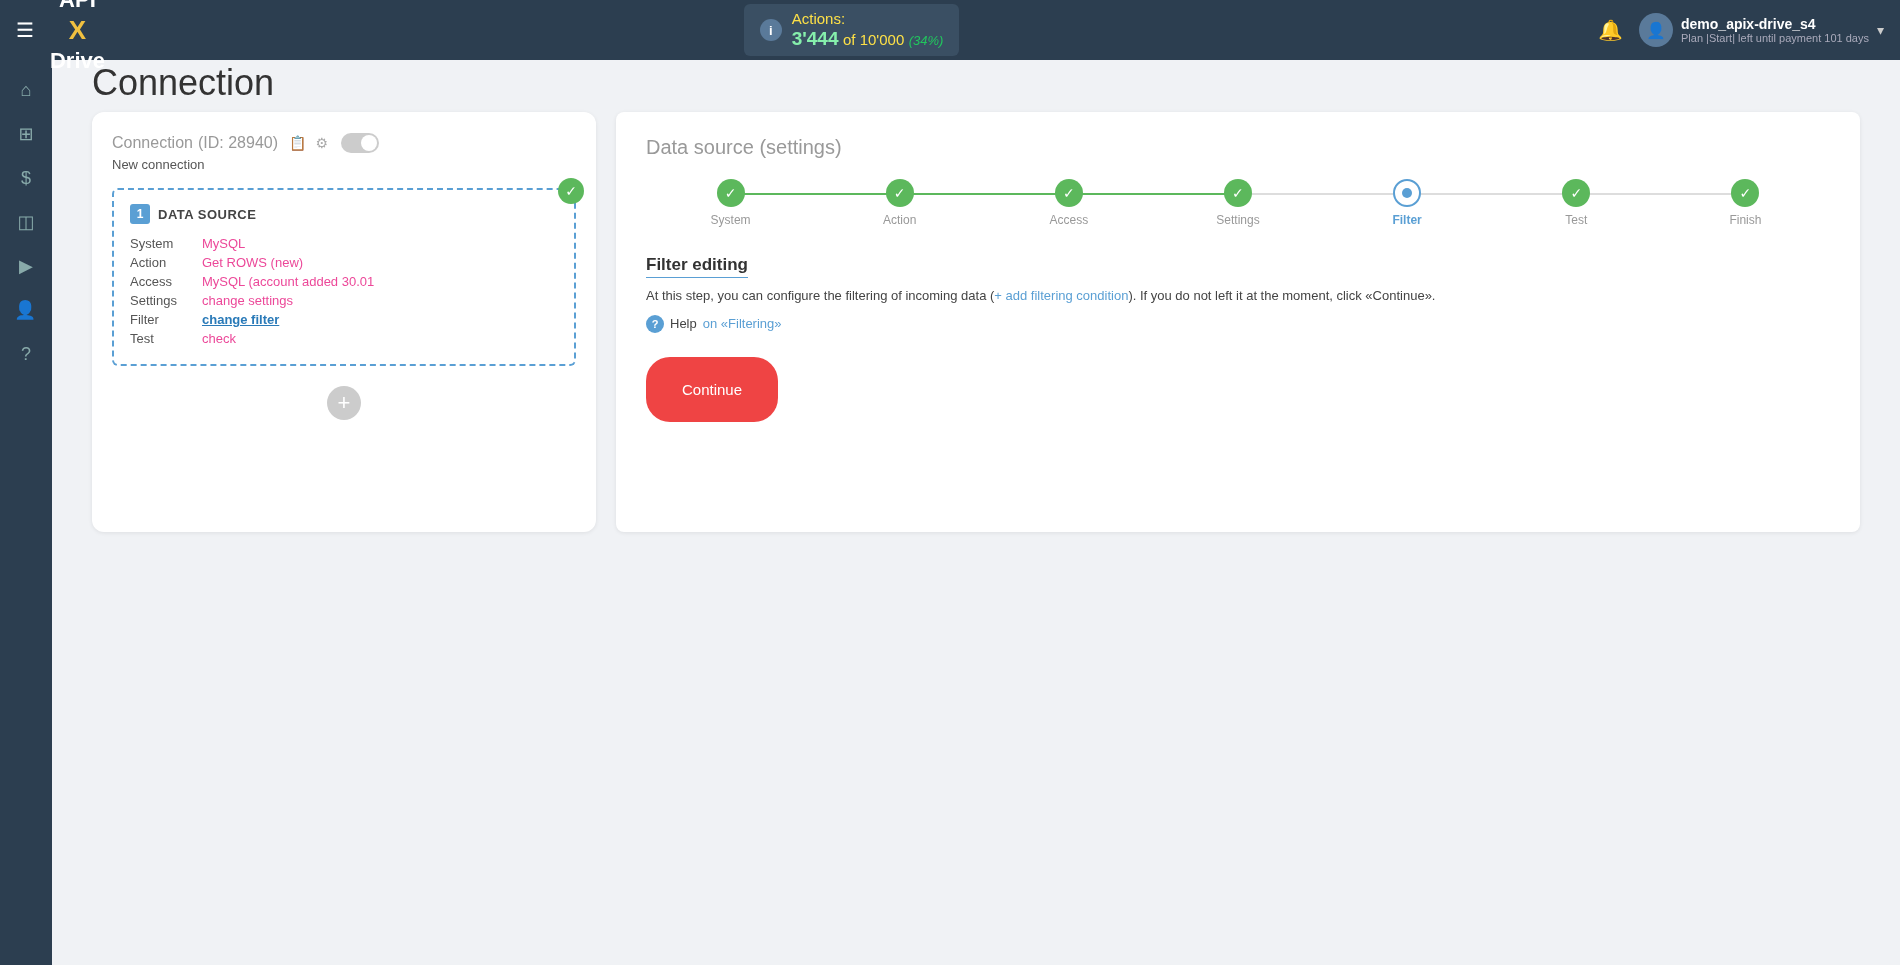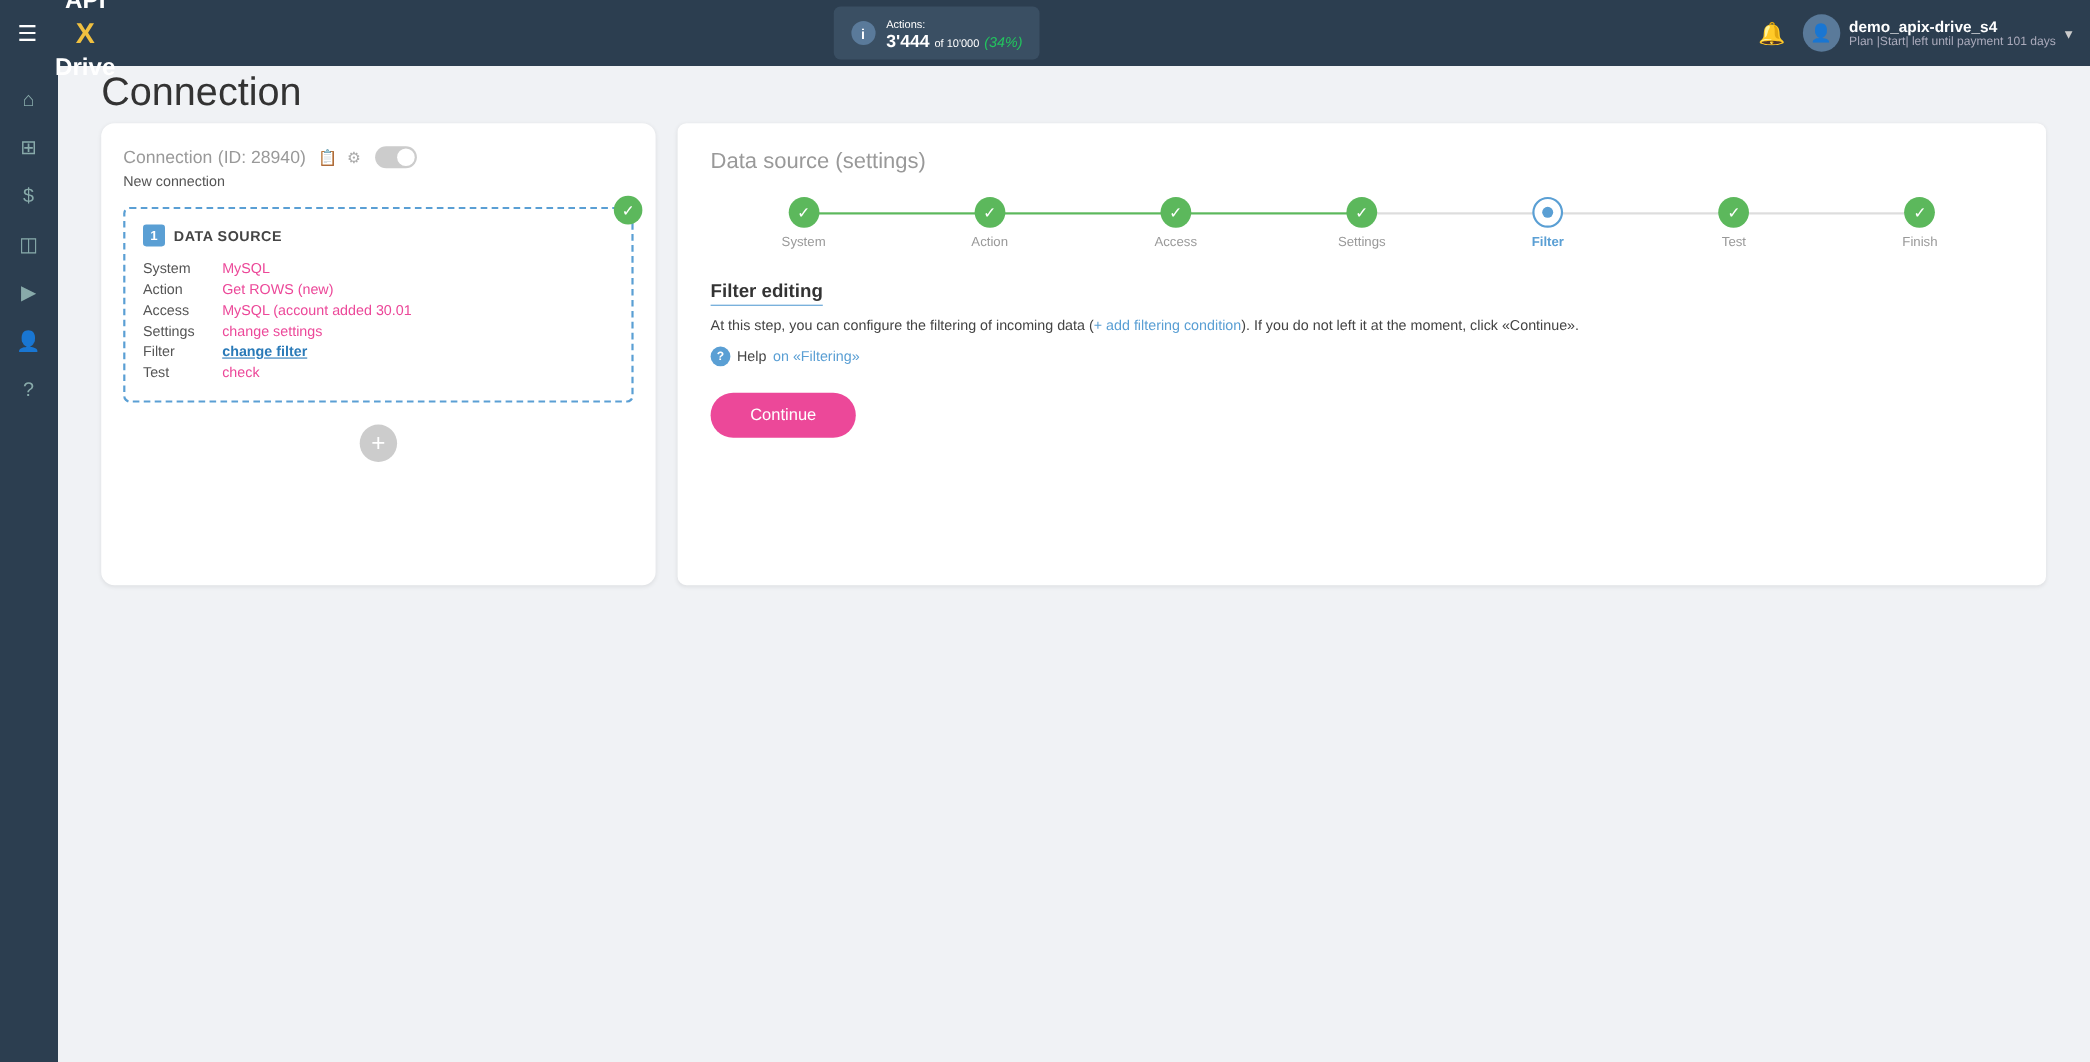--- a/index.html
+++ b/index.html
@@ -25,22 +25,22 @@
       padding: 6px 16px;
       display: flex;
       align-items: center;
       gap: 10px;
       color: #fff;
     }
     .topnav-center .info-icon {
       width: 22px; height: 22px; border-radius: 50%; background: #5a7a9a;
       display: flex; align-items: center; justify-content: center; font-size: 13px; font-weight: bold; color: #fff;
     }
-    .topnav-center .actions-text { font-size: 10px; color: #ffffff; }
-    .topnav-center .actions-count { font-size: 16px; font-weight: bold; color: #ffffff; }
+    .topnav-center .actions-text { font-size: 15px; color: #fde047; }
+    .topnav-center .actions-count { font-size: 19px; font-weight: bold; color: #86efac; }
     .topnav-center .actions-italic { font-style: italic; font-size: 13px; color: #22c55e; }
     .topnav-right { display: flex; align-items: center; gap: 16px; }
     .bell-icon { color: #ccc; font-size: 20px; cursor: pointer; }
     .user-area { display: flex; align-items: center; gap: 8px; cursor: pointer; }
     .user-avatar { width: 34px; height: 34px; border-radius: 50%; background: #5a7a9a; display: flex; align-items: center; justify-content: center; color: #fff; font-size: 16px; }
     .user-info { color: #fff; }
     .user-name { font-size: 14px; font-weight: bold; }
     .user-plan { font-size: 11px; color: #aab; }
     .chevron-down { color: #ccc; font-size: 14px; }
 
@@ -168,25 +168,25 @@
 
     
     .filter-title { font-size: 17px; font-weight: bold; color: #333; margin-bottom: 8px; border-bottom: 1px solid #5a9fd4; display: inline-block; padding-bottom: 2px; }
     .filter-desc { font-size: 13px; color: #444; line-height: 1.6; margin-bottom: 8px; }
     .filter-desc a { color: #5a9fd4; text-decoration: none; }
     .help-line { display: flex; align-items: center; gap: 6px; font-size: 13px; color: #444; margin-bottom: 24px; }
     .help-circle { width: 18px; height: 18px; border-radius: 50%; background: #5a9fd4; color: #fff; font-size: 11px; font-weight: bold; display: flex; align-items: center; justify-content: center; flex-shrink: 0; }
     .help-line a { color: #5a9fd4; text-decoration: none; }
 
     .continue-btn {
-      background: #ec4899;
+      background: #ef4444;
       color: #fff;
       border: none;
       border-radius: 24px;
-      padding: 12px 36px;
+      padding: 24px 36px;
       font-size: 15px;
       cursor: pointer;
       font-weight: 500;
     }
   </style>
 </head>
 <body>
 
 <nav class="topnav">
   <div class="topnav-left">

